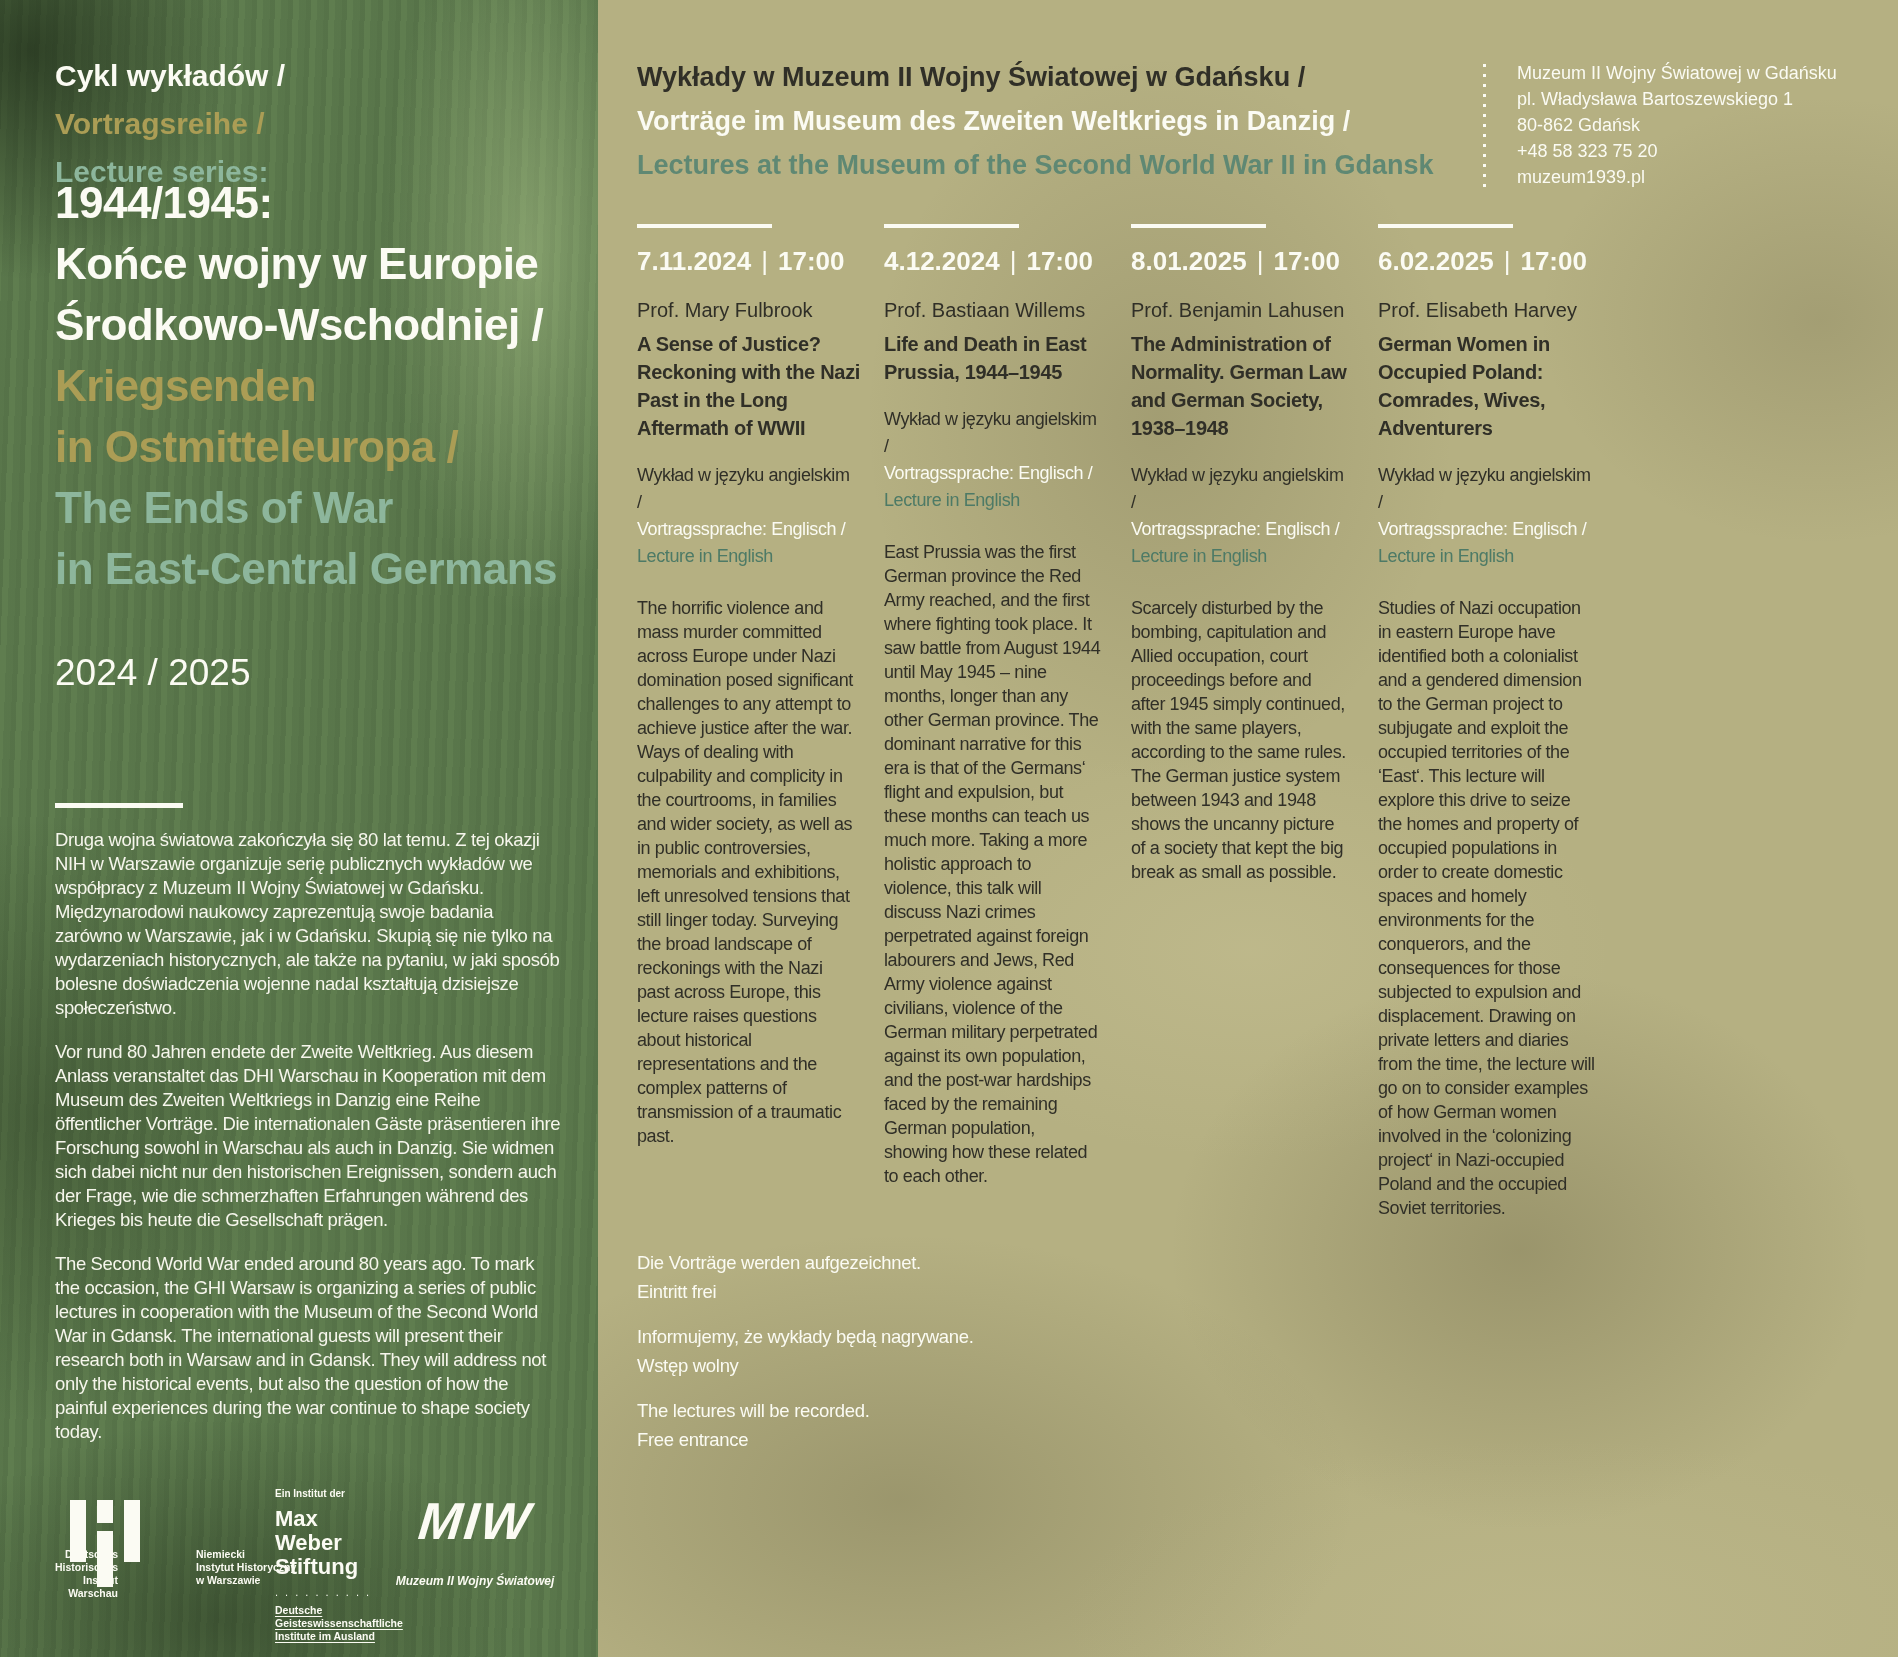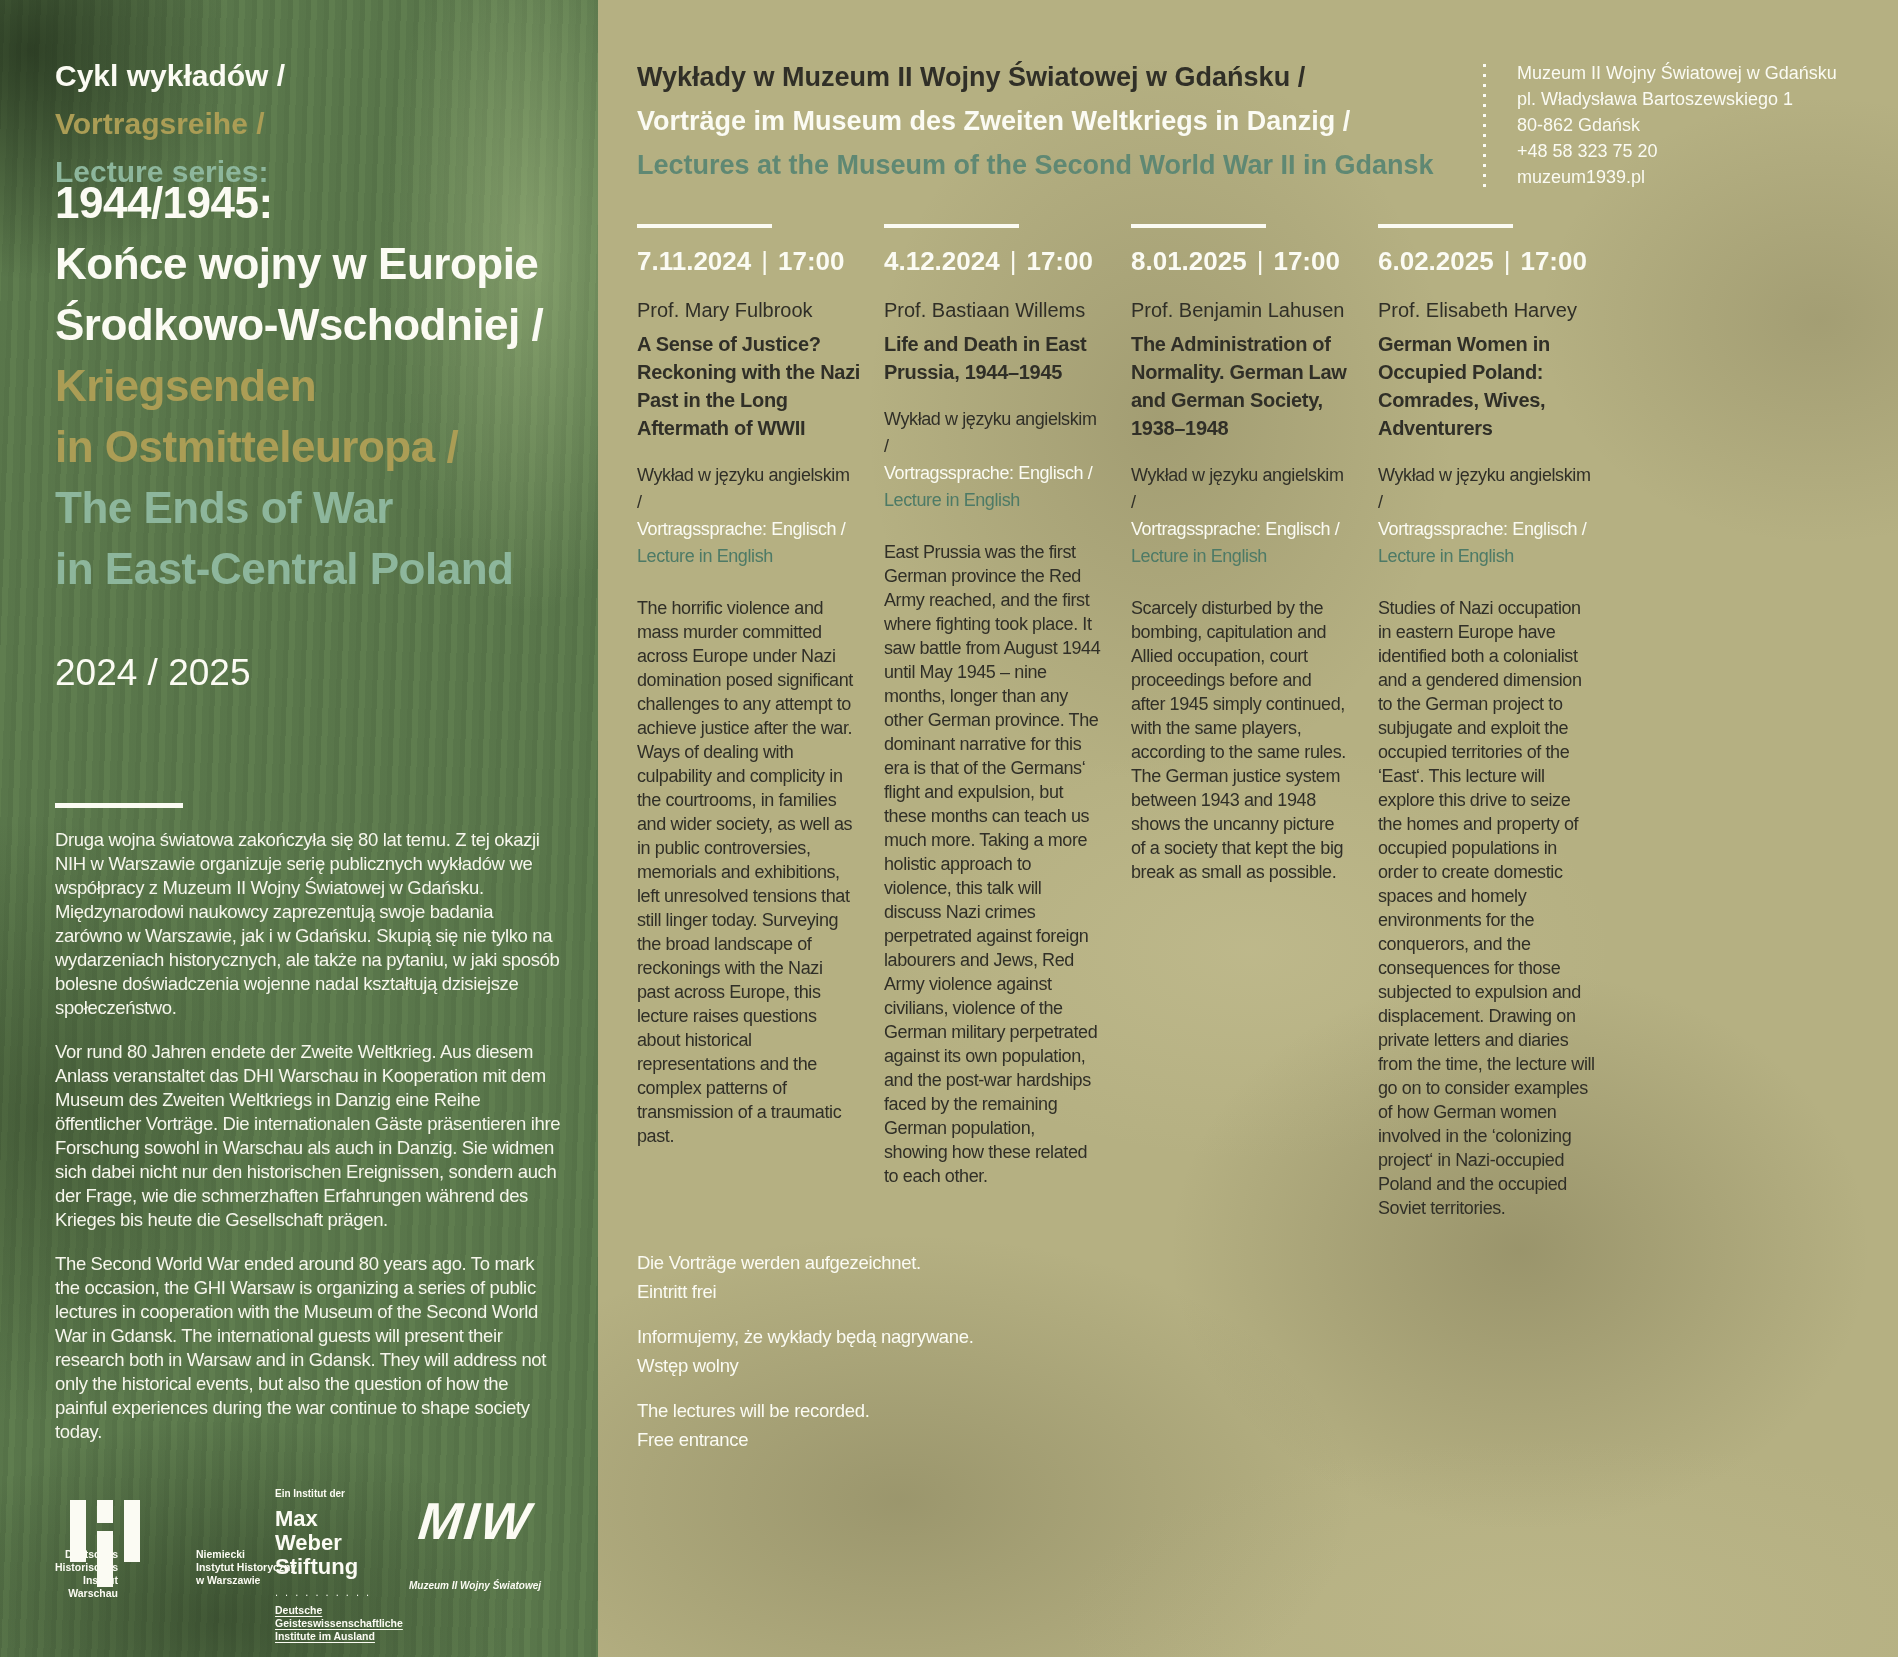--- a/index.html
+++ b/index.html
@@ -61,21 +61,21 @@
   .b3 { left:74px; top:12px; height:62px; }
 
   .mws { position:absolute; left:225px; top:0; width:110px; }
   .mws-kicker { font-size:10px; font-weight:bold; margin-bottom:8px; }
   .mws-name { font-size:22px; font-weight:bold; line-height:24px; white-space:pre-line; }
   .mws-dots { font-size:11px; letter-spacing:2px; margin:7px 0 6px 0; }
   .mws-caption { font-size:10.5px; font-weight:bold; line-height:13px; white-space:pre-line; text-decoration:underline; text-underline-offset:2px; }
 
   .miw { position:absolute; left:340px; top:4px; width:170px; text-align:center; }
   .miw-mark { font-size:52px; font-weight:bold; font-style:italic; letter-spacing:2px; transform:skewX(-6deg); display:inline-block; line-height:58px; }
-  .miw-caption { font-size:10px; font-weight:bold; font-style:italic; margin-top:30px; white-space:nowrap; }
+  .miw-caption { font-size:12px; font-weight:bold; font-style:italic; margin-top:24px; white-space:nowrap; }
 
   
   .rt-header { position:absolute; left:637px; top:55px; font-weight:bold; font-size:27px; line-height:44px; }
   .rt-header span { display:block; }
 
   .contact-dots { position:absolute; left:1483px; top:64px; width:3px; height:130px;
     background:repeating-linear-gradient(to bottom, #fbfbf3 0 3px, transparent 3px 10px); }
   .contact { position:absolute; left:1517px; top:60px; color:#fbfbf3; font-size:18px; line-height:26px; }
   .contact div { display:block; }
 
@@ -107,21 +107,21 @@
       <span class="c-tealL">Lecture series:</span>
     </div>
 
     <h1 class="main-title">
       <span class="c-white">1944/1945:</span>
       <span class="c-white">Końce wojny w Europie</span>
       <span class="c-white">Środkowo-Wschodniej /</span>
       <span class="c-gold">Kriegsenden</span>
       <span class="c-gold">in Ostmitteleuropa /</span>
       <span class="c-tealL">The Ends of War</span>
-      <span class="c-tealL">in East-Central Poland</span>
+      <span class="c-tealL">in East-Central Germans</span>
     </h1>
 
     <div class="season">2024 / 2025</div>
 
     <div class="rule-left"></div>
 
     <div class="paras">
       <p>Druga wojna światowa zakończyła się 80 lat temu. Z tej okazji NIH w Warszawie organizuje serię publicznych wykładów we współpracy z Muzeum II Wojny Światowej w Gdańsku. Międzynarodowi naukowcy zaprezentują swoje badania zarówno w Warszawie, jak i w Gdańsku. Skupią się nie tylko na wydarzeniach historycznych, ale także na pytaniu, w jaki sposób bolesne doświadczenia wojenne nadal kształtują dzisiejsze społeczeństwo.</p>
       <p>Vor rund 80 Jahren endete der Zweite Weltkrieg. Aus diesem Anlass veranstaltet das DHI Warschau in Kooperation mit dem Museum des Zweiten Weltkriegs in Danzig eine Reihe öffentlicher Vorträge. Die internationalen Gäste präsentieren ihre Forschung sowohl in Warschau als auch in Danzig. Sie widmen sich dabei nicht nur den historischen Ereignissen, sondern auch der Frage, wie die schmerzhaften Erfahrungen während des Krieges bis heute die Gesellschaft prägen.</p>
       <p>The Second World War ended around 80 years ago. To mark the occasion, the GHI Warsaw is organizing a series of public lectures in cooperation with the Museum of the Second World War in Gdansk. The international guests will present their research both in Warsaw and in Gdansk. They will address not only the historical events, but also the question of how the painful experiences during the war continue to shape society today.</p>

